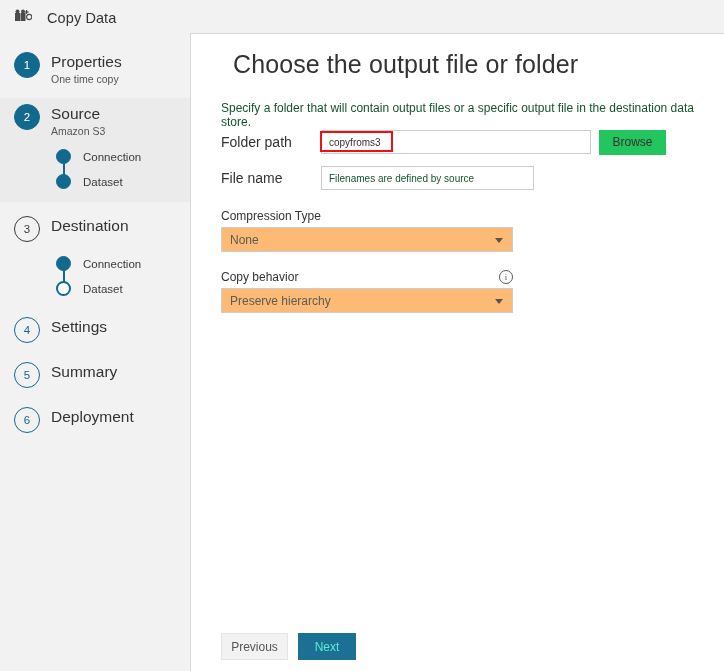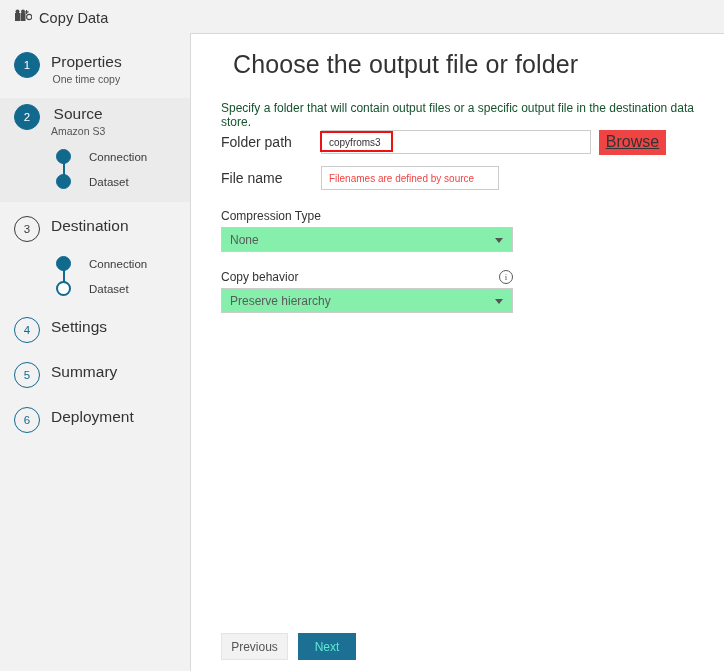--- a/index.html
+++ b/index.html
@@ -17,21 +17,21 @@
   }
 
   
   .window-title {
     position: absolute;
     left: 14px;
     top: 7px;
     height: 22px;
     display: flex;
     align-items: center;
-    gap: 7px;
+    gap: 15px;
   }
   .copy-data-icon {
     width: 18px;
     height: 18px;
     position: relative;
     flex: 0 0 auto;
   }
   .window-title-text {
     font-size: 14.5px;
     color: #333333;
@@ -82,42 +82,41 @@
   }
   .circle.pending {
     background: transparent;
     color: #12698e;
     border: 1.5px solid #12698e;
   }
   .step-textblock {
     display: flex;
     flex-direction: column;
     padding-top: 1px;
-    align-items: center;
   }
   .step-label {
     font-size: 15.5px;
     color: #333333;
     line-height: 20px;
   }
   .step-sub {
     font-size: 10.5px;
     color: #555555;
     line-height: 15px;
     margin-top: 0px;
   }
   .substeps {
     position: relative;
     margin: 2px 0 6px 0;
     padding-left: 42px;
   }
   .substep {
     display: flex;
     align-items: center;
-    gap: 18px;
+    gap: 12px;
     height: 25px;
     position: relative;
   }
   .dot {
     width: 15px;
     height: 15px;
     border-radius: 50%;
     flex: 0 0 auto;
     box-sizing: border-box;
     z-index: 2;
@@ -205,37 +204,36 @@
     box-sizing: border-box;
     display: flex;
     align-items: center;
     font-family: "Liberation Sans", sans-serif;
     outline: none;
   }
   .input-folder {
     width: 270px;
   }
   .input-filename {
-    width: 178px;
-    color: #ef4444;
+    width: 213px;
+    color: #14532d;
   }
   .browse-btn {
     margin-left: 8px;
     width: 67px;
     height: 25px;
-    background: #ef4444;
+    background: #22c55e;
     border: none;
-    font-size: 16px;
+    font-size: 12px;
     color: #333333;
     font-family: "Liberation Sans", sans-serif;
     cursor: pointer;
     display: flex;
     align-items: center;
     justify-content: center;
-    text-decoration: underline;
   }
   .red-highlight {
     position: absolute;
     left: 99px;
     top: 2px;
     width: 73px;
     height: 21px;
     border: 2.5px solid #ee1111;
     box-sizing: border-box;
     pointer-events: none;
@@ -250,21 +248,21 @@
     align-items: center;
     justify-content: space-between;
     width: 292px;
   }
   .select-wrap {
     position: relative;
     width: 292px;
     height: 25px;
     margin-bottom: 14px;
     border: 1px solid #cccccc;
-    background: #86efac;
+    background: #fdba74;
     box-sizing: border-box;
     display: flex;
     align-items: center;
     cursor: pointer;
   }
   .select-value {
     font-size: 12px;
     color: #5b5b5b;
     padding-left: 8px;
   }

